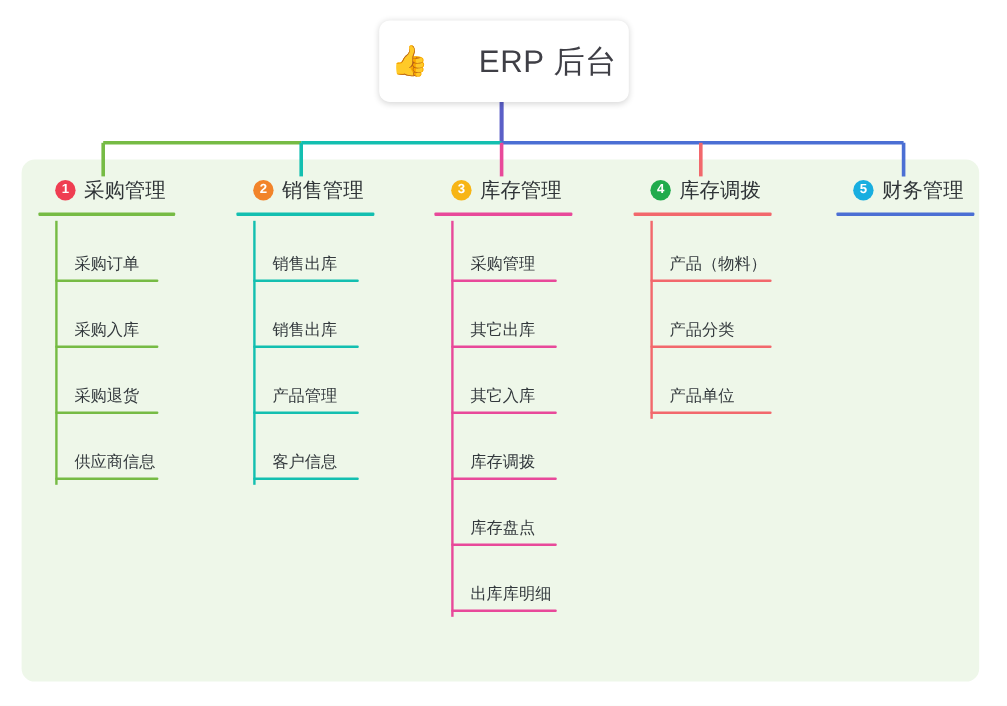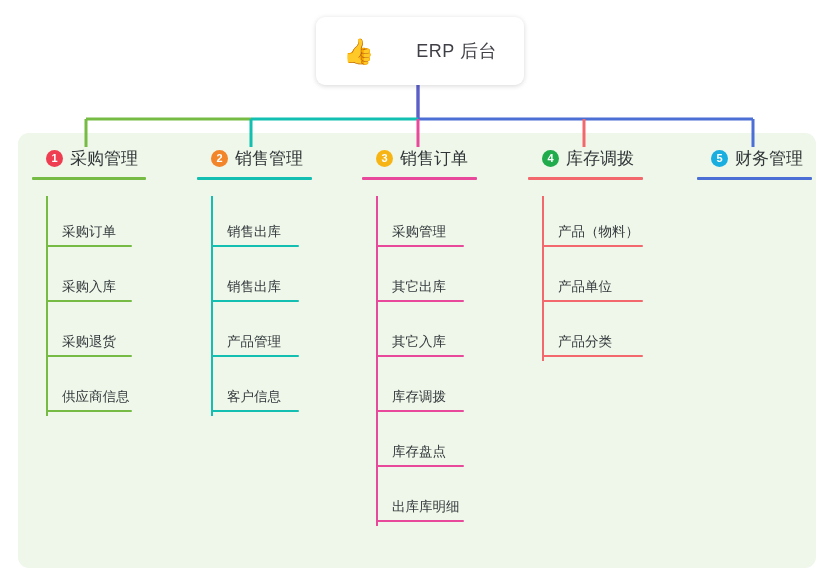--- a/index.html
+++ b/index.html
@@ -36,21 +36,21 @@
     justify-content: center;
     gap: 11px;
     box-sizing: border-box;
   }
   .root-emoji {
     font-size: 25px;
     line-height: 1;
     display: inline-block;
   }
   .root-title {
-    font-size: 18px;
+    font-size: 26px;
     color: #3f3f46;
     letter-spacing: 0.5px;
     white-space: nowrap;
     margin-left: 31px;
   }
 
   
   .panel {
     position: absolute;
     left: 18px;
@@ -100,21 +100,21 @@
     white-space: nowrap;
   }
   .head-rule {
     height: 3px;
     margin-top: 5px;
     border-radius: 1px;
   }
 
   .children {
     position: relative;
-    margin-top: 16px;
+    margin-top: 4px;
   }
   .spine {
     position: absolute;
     left: 14px;
     top: 0;
     width: 2px;
     bottom: 0;
   }
   .child {
     position: relative;
@@ -210,21 +210,21 @@
           </div>
           <div class="child">
             <span class="child-label">客户信息</span>
             <div class="child-rule" style="background: rgb(19, 191, 176); width: 88px;"></div>
           </div>
         </div>
       </div>
       <div class="column" style="left: 362px; width: 115px;">
         <div class="col-head">
           <span class="badge" style="background: rgb(247, 181, 21);">3</span>
-          <span class="col-title">销售订单</span>
+          <span class="col-title">库存管理</span>
         </div>
         <div class="head-rule" style="background: rgb(232, 73, 154); width: 115px;"></div>
         <div class="children">
           <div class="spine" style="background: rgb(232, 73, 154);"></div>
           <div class="child">
             <span class="child-label">采购管理</span>
             <div class="child-rule" style="background: rgb(232, 73, 154); width: 88px;"></div>
           </div>
           <div class="child">
             <span class="child-label">其它出库</span>
@@ -254,27 +254,27 @@
           <span class="col-title">库存调拨</span>
         </div>
         <div class="head-rule" style="background: rgb(242, 104, 108); width: 115px;"></div>
         <div class="children">
           <div class="spine" style="background: rgb(242, 104, 108);"></div>
           <div class="child">
             <span class="child-label">产品（物料）</span>
             <div class="child-rule" style="background: rgb(242, 104, 108); width: 101px;"></div>
           </div>
           <div class="child">
+            <span class="child-label">产品分类</span>
+            <div class="child-rule" style="background: rgb(242, 104, 108); width: 101px;"></div>
+          </div>
+          <div class="child">
             <span class="child-label">产品单位</span>
             <div class="child-rule" style="background: rgb(242, 104, 108); width: 101px;"></div>
           </div>
-          <div class="child">
-            <span class="child-label">产品分类</span>
-            <div class="child-rule" style="background: rgb(242, 104, 108); width: 101px;"></div>
-          </div>
         </div>
       </div>
       <div class="column" style="left: 697px; width: 115px;">
         <div class="col-head">
           <span class="badge" style="background: rgb(24, 174, 224);">5</span>
           <span class="col-title">财务管理</span>
         </div>
         <div class="head-rule" style="background: rgb(75, 111, 212); width: 115px;"></div>
       </div>
     </div>

